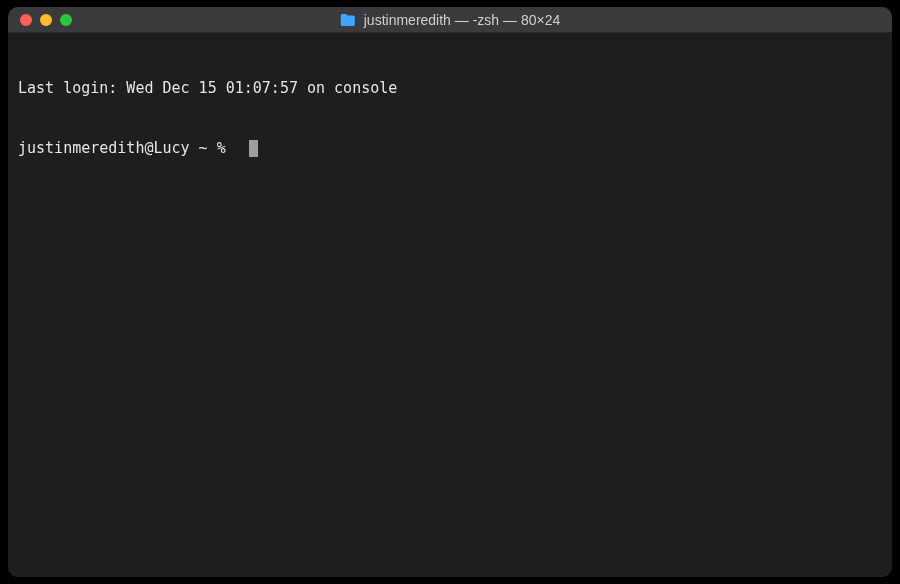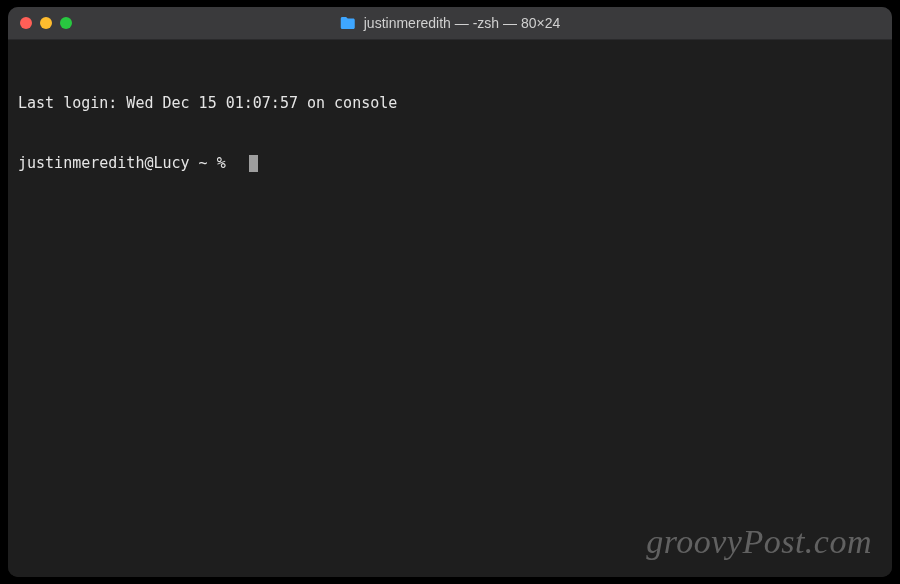--- a/index.html
+++ b/index.html
@@ -17,21 +17,21 @@
       height: 570px;
       background: #1e1e1e;
       border-radius: 10px;
       overflow: hidden;
       box-shadow: 0 10px 40px rgba(0,0,0,0.5);
       display: flex;
       flex-direction: column;
       position: relative;
     }
     .titlebar {
-      height: 33px;
+      height: 26px;
       background: #3a3a3c;
       display: flex;
       align-items: center;
       padding: 0 12px;
       position: relative;
       border-bottom: 1px solid #2a2a2c;
     }
     .traffic-lights {
       display: flex;
       gap: 8px;
@@ -58,21 +58,21 @@
     }
     .folder-icon {
       width: 16px;
       height: 14px;
       display: inline-flex;
     }
     .folder-icon svg { width: 100%; height: 100%; }
     .terminal-body {
       flex: 1;
       background: #1e1e1e;
-      padding: 12px 10px;
+      padding: 4px 10px;
       font-family: "SF Mono", Menlo, Monaco, Consolas, monospace;
       font-size: 15px;
       color: #e6e6e6;
       line-height: 1.35;
       white-space: pre;
       overflow: hidden;
       position: relative;
     }
     .line { display: block; }
     .prompt-line { display: flex; align-items: center; gap: 12px; }
@@ -111,15 +111,14 @@
         <svg viewBox="0 0 16 14">
           <path d="M1 2.5C1 1.67 1.67 1 2.5 1h3.3c.4 0 .78.16 1.06.44L8 2.5h5.5C14.33 2.5 15 3.17 15 4v7.5c0 .83-.67 1.5-1.5 1.5h-11C1.67 13 1 12.33 1 11.5v-9z" fill="#3ea6ff"></path>
         </svg>
       </span>
       <span>justinmeredith — -zsh — 80×24</span>
     </div>
   </div>
   <div class="terminal-body">
     <span class="line">Last login: Wed Dec 15 01:07:57 on console</span>
     <span class="prompt-line"><span>justinmeredith@Lucy ~ % </span><span class="cursor"></span></span>
-    <div class="watermark">groovyPost.com</div>
   </div>
 </div>
 
 </body></html>

